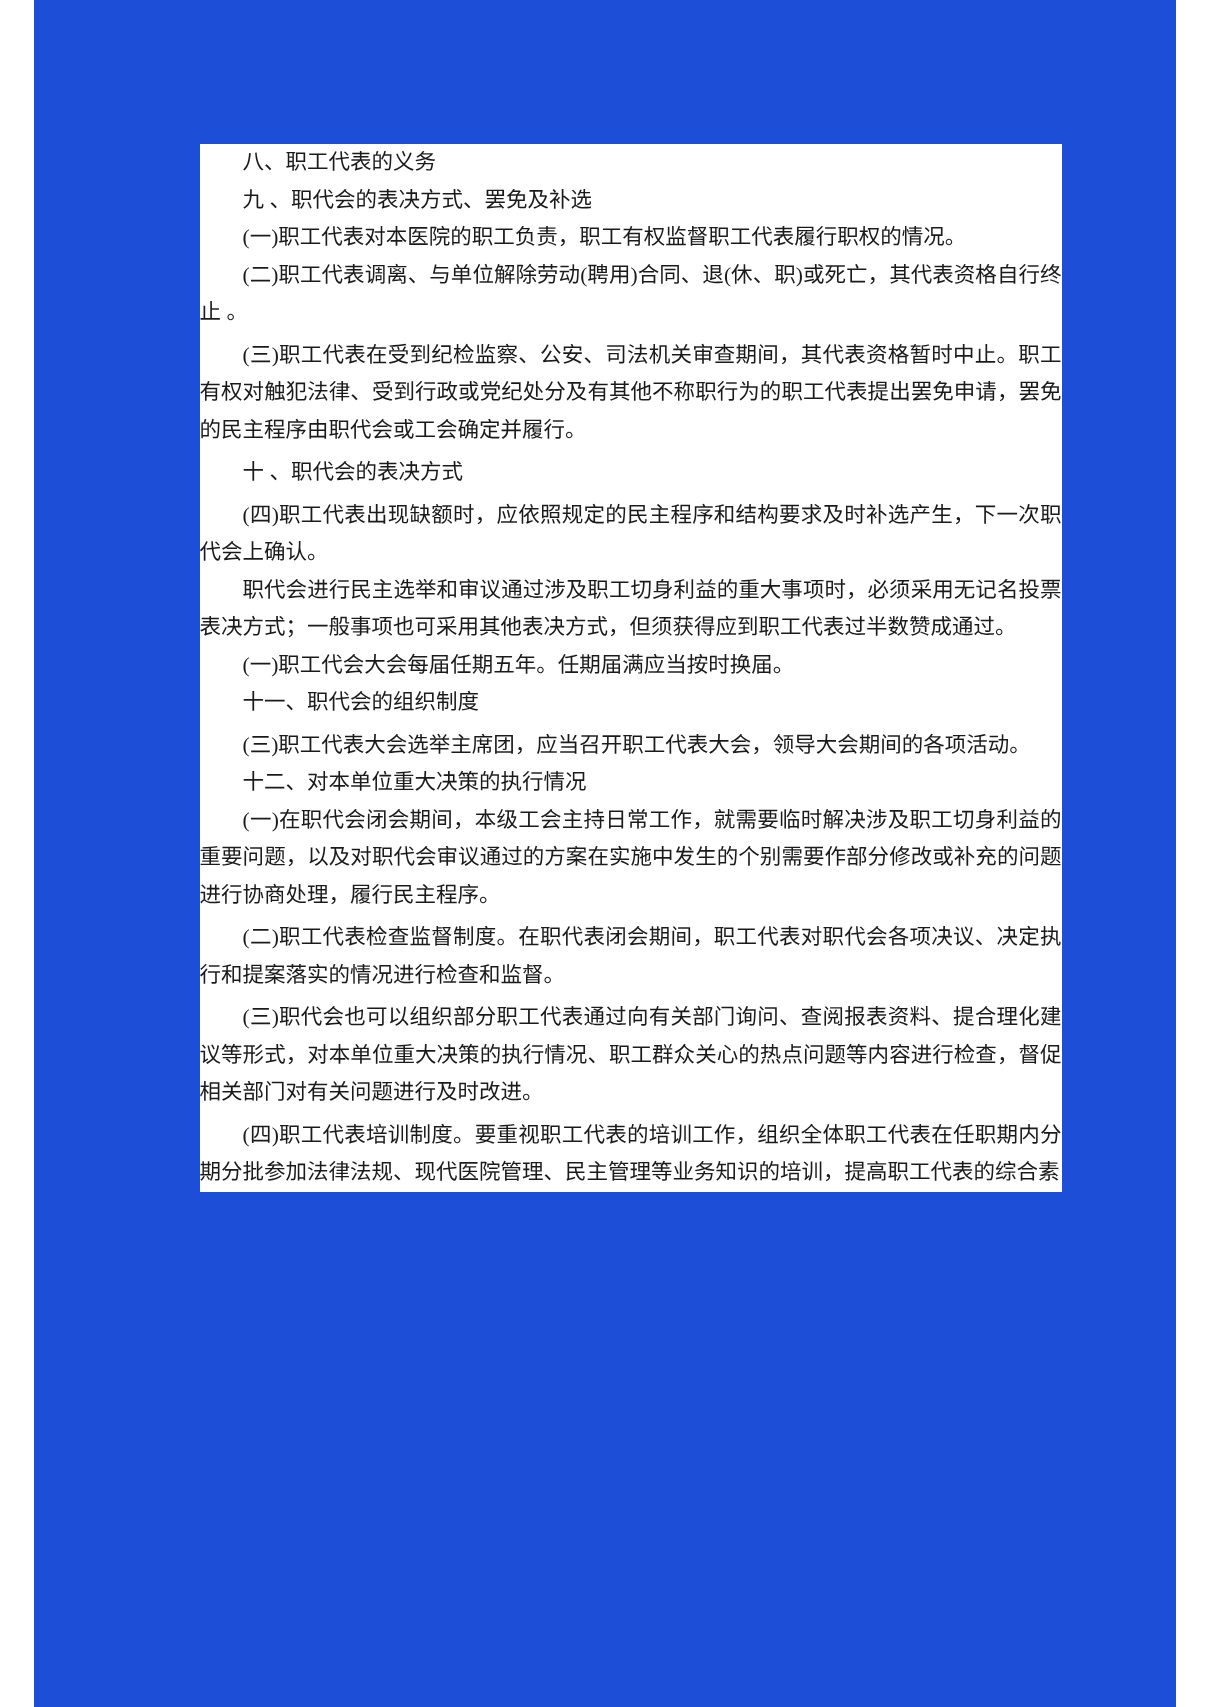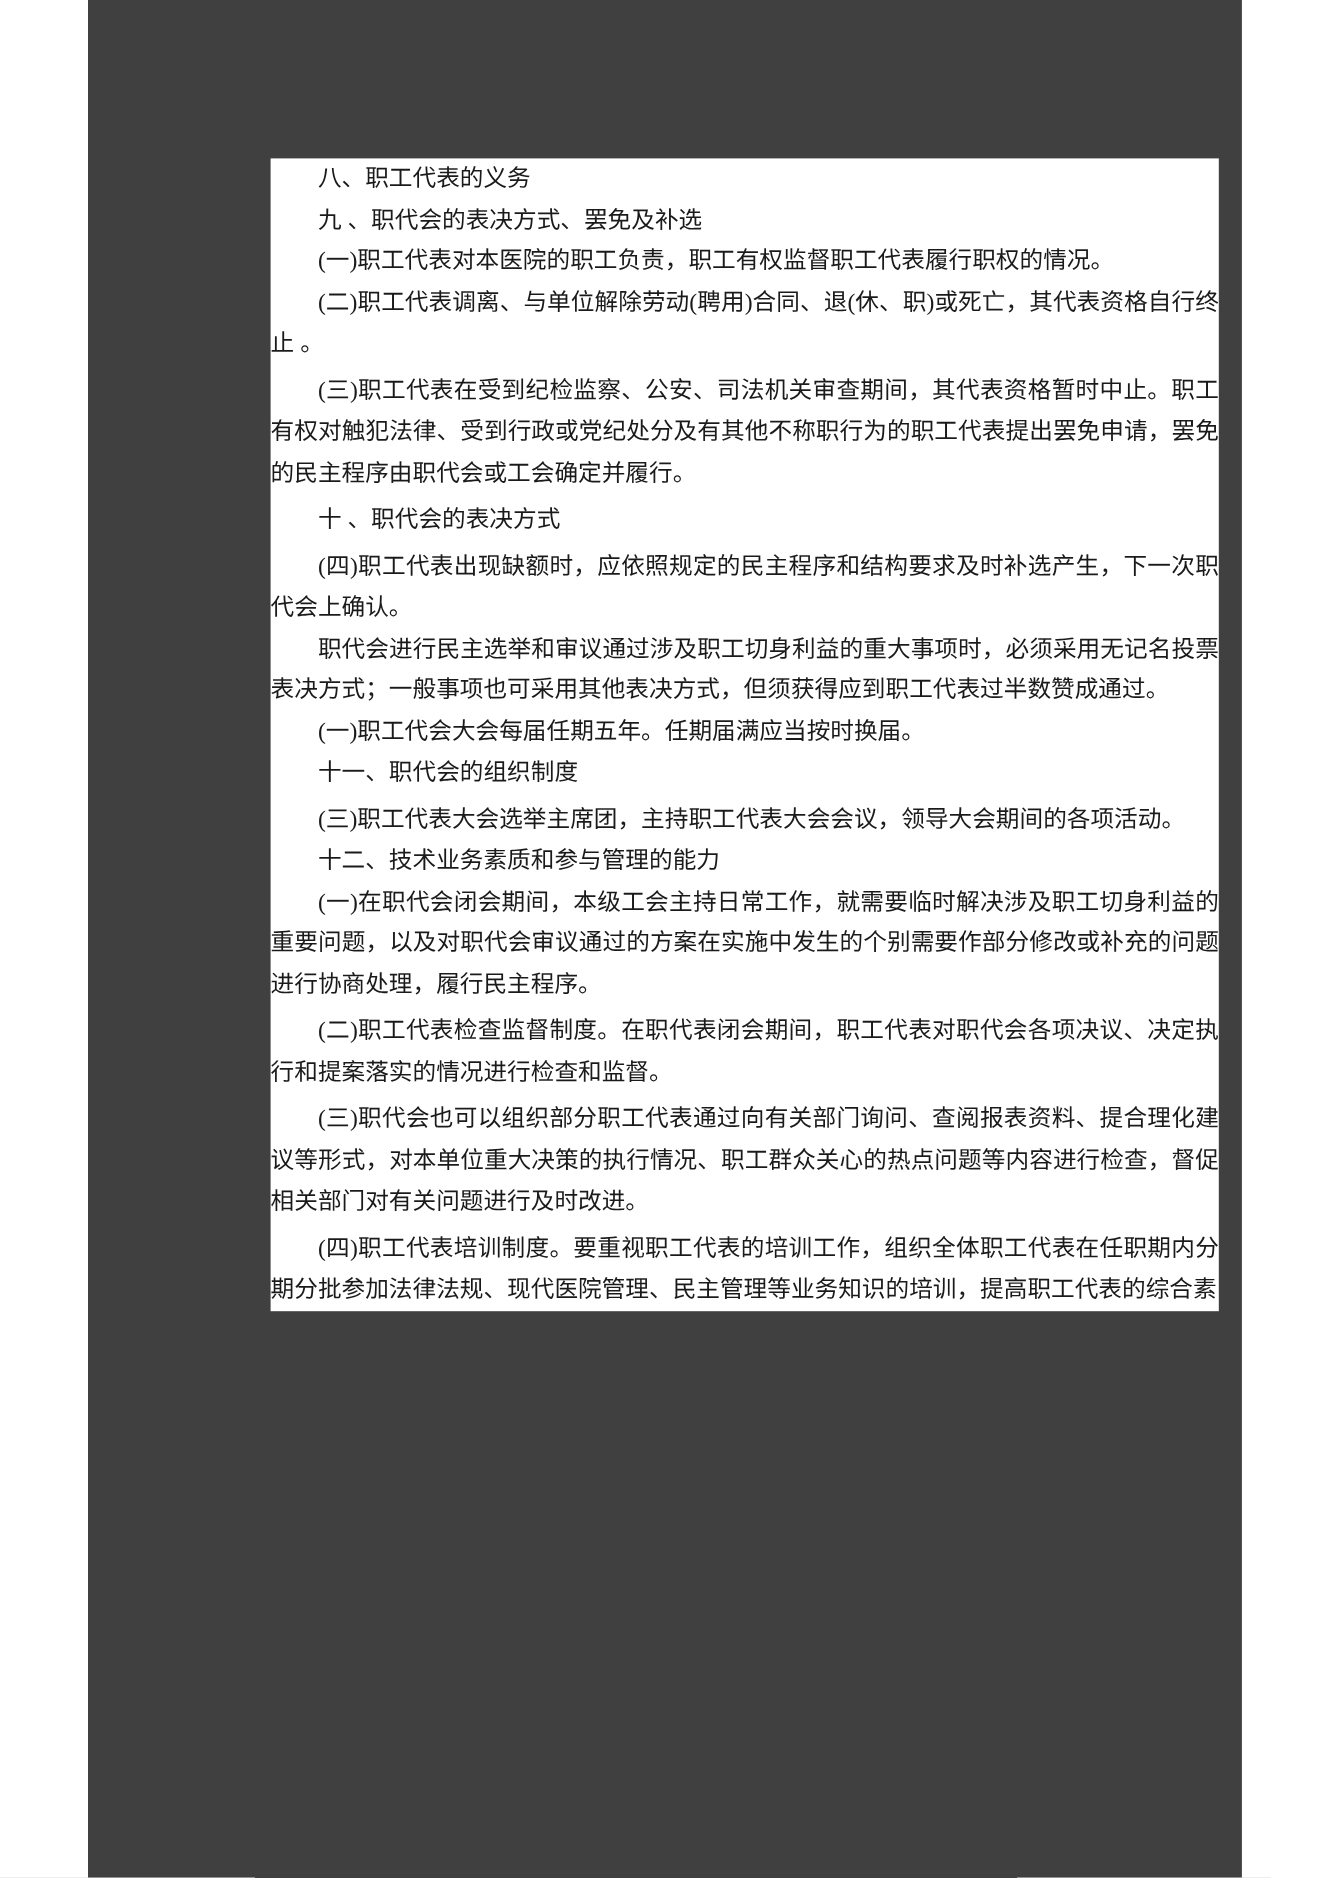--- a/index.html
+++ b/index.html
@@ -2,24 +2,24 @@
 <html lang="zh-CN"><head>
 <meta charset="utf-8">
 <style>
   html, body {
     margin: 0;
     padding: 0;
     background: #ffffff;
   }
   .doc-page {
     position: relative;
-    width: 1049px;
+    width: 1142px;
     height: 1707px;
     margin: 0 auto;
-    background: #404040;
+    background: #1d4ed8;
     overflow: hidden;
   }
   .doc-body {
     position: absolute;
     left: 166px;
     top: 144px;
     width: 862px;
     color: #1a1a1a;
     font-family: "Liberation Serif", "DejaVu Serif", serif;
     font-size: 21.5px;
@@ -44,20 +44,20 @@
       <p class="">八、职工代表的义务</p>
       <p class="">九 、职代会的表决方式、罢免及补选</p>
       <p class="">(一)职工代表对本医院的职工负责，职工有权监督职工代表履行职权的情况。</p>
       <p class="">(二)职工代表调离、与单位解除劳动(聘用)合同、退(休、职)或死亡，其代表资格自行终止 。</p>
       <p class="gap">(三)职工代表在受到纪检监察、公安、司法机关审查期间，其代表资格暂时中止。职工有权对触犯法律、受到行政或党纪处分及有其他不称职行为的职工代表提出罢免申请，罢免的民主程序由职代会或工会确定并履行。</p>
       <p class="gap">十 、职代会的表决方式</p>
       <p class="gap">(四)职工代表出现缺额时，应依照规定的民主程序和结构要求及时补选产生，下一次职代会上确认。</p>
       <p class="">职代会进行民主选举和审议通过涉及职工切身利益的重大事项时，必须采用无记名投票表决方式；一般事项也可采用其他表决方式，但须获得应到职工代表过半数赞成通过。</p>
       <p class="">(一)职工代会大会每届任期五年。任期届满应当按时换届。</p>
       <p class="">十一、职代会的组织制度</p>
-      <p class="gap">(三)职工代表大会选举主席团，主持职工代表大会会议，领导大会期间的各项活动。</p>
-      <p class="">十二、技术业务素质和参与管理的能力</p>
+      <p class="gap">(三)职工代表大会选举主席团，应当召开职工代表大会，领导大会期间的各项活动。</p>
+      <p class="">十二、对本单位重大决策的执行情况</p>
       <p class="">(一)在职代会闭会期间，本级工会主持日常工作，就需要临时解决涉及职工切身利益的重要问题，以及对职代会审议通过的方案在实施中发生的个别需要作部分修改或补充的问题进行协商处理，履行民主程序。</p>
       <p class="gap">(二)职工代表检查监督制度。在职代表闭会期间，职工代表对职代会各项决议、决定执行和提案落实的情况进行检查和监督。</p>
       <p class="gap">(三)职代会也可以组织部分职工代表通过向有关部门询问、查阅报表资料、提合理化建议等形式，对本单位重大决策的执行情况、职工群众关心的热点问题等内容进行检查，督促相关部门对有关问题进行及时改进。</p>
       <p class="gap">(四)职工代表培训制度。要重视职工代表的培训工作，组织全体职工代表在任职期内分期分批参加法律法规、现代医院管理、民主管理等业务知识的培训，提高职工代表的综合素</p>
     </div>
 </div>
 
 </body></html>

